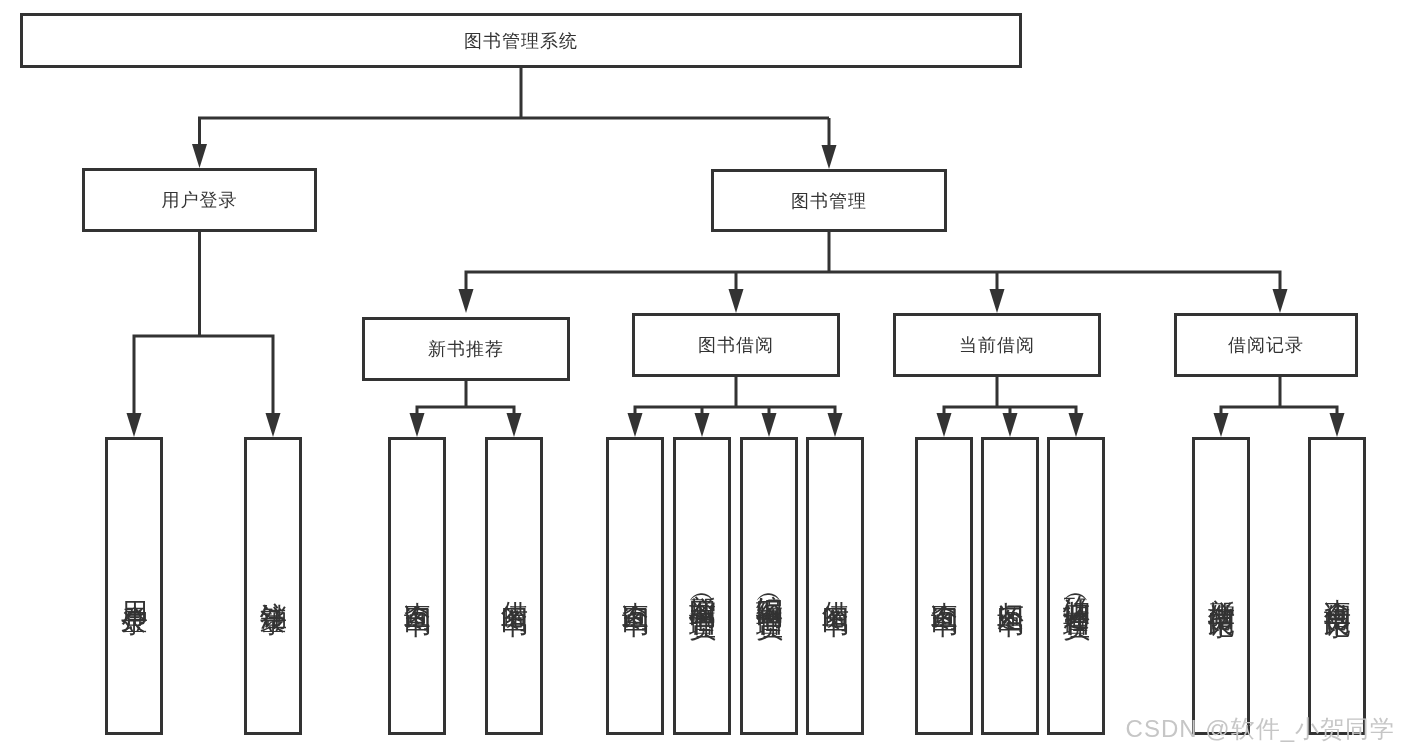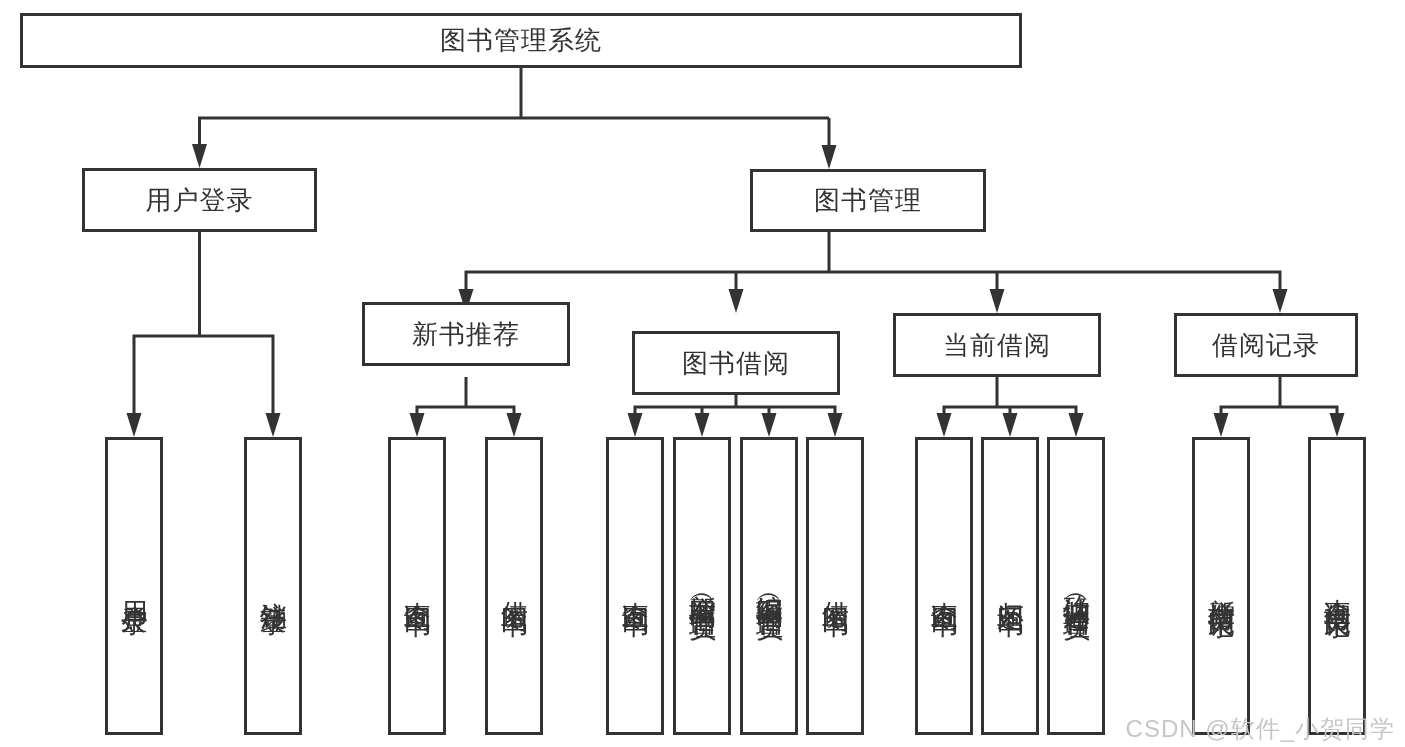--- a/index.html
+++ b/index.html
@@ -37,21 +37,21 @@
     position: absolute;
     box-sizing: border-box;
     border: 3px solid var(--line);
     background: var(--background);
     color: var(--text);
     display: flex;
     align-items: center;
     justify-content: center;
   }
   .box-h {
-    font-size: 26px;
+    font-size: 18px;
     letter-spacing: 1px;
     white-space: nowrap;
   }
   .box-v { width: 58px; top: 437px; height: 298px; }
   .box-v .vtext {
     writing-mode: vertical-rl;
     text-orientation: mixed;
     font-size: 27px;
     letter-spacing: 3px;
     line-height: 1;
@@ -117,24 +117,24 @@
     <g>
       <path d="M1280 377 V407 M1219.5 407 H1338.5 M1221 407 V415 M1337 407 V415"></path>
       <polygon points="1213.5,413 1228.5,413 1221,437"></polygon>
       <polygon points="1329.5,413 1344.5,413 1337,437"></polygon>
     </g>
   </svg>
 
   <div class="box box-h" style="left:20px; top:13px; width:1002px; height:55px;">图书管理系统</div>
 
   <div class="box box-h" style="left:82px; top:168px; width:235px; height:64px;">用户登录</div>
-  <div class="box box-h" style="left:711px; top:169px; width:236px; height:63px;margin-left:39px;">图书管理</div>
+  <div class="box box-h" style="left:711px; top:169px; width:236px; height:63px;">图书管理</div>
 
-  <div class="box box-h" style="left:362px; top:302px; width:208px; height:64px;">新书推荐</div>
-  <div class="box box-h" style="left:632px; top:313px; width:208px; height:64px;margin-top:18px;">图书借阅</div>
+  <div class="box box-h" style="left:362px; top:317px; width:208px; height:64px;">新书推荐</div>
+  <div class="box box-h" style="left:632px; top:313px; width:208px; height:64px;">图书借阅</div>
   <div class="box box-h" style="left:893px; top:313px; width:208px; height:64px;font-family:Liberation Mono, monospace;">当前借阅</div>
   <div class="box box-h" style="left:1174px; top:313px; width:184px; height:64px;">借阅记录</div>
 
   <div class="box box-v" style="left:105px;">
     <span class="vtext">用户登录</span>
   </div>
   <div class="box box-v" style="left:244px;">
     <span class="vtext">注销登录</span>
   </div>
 

